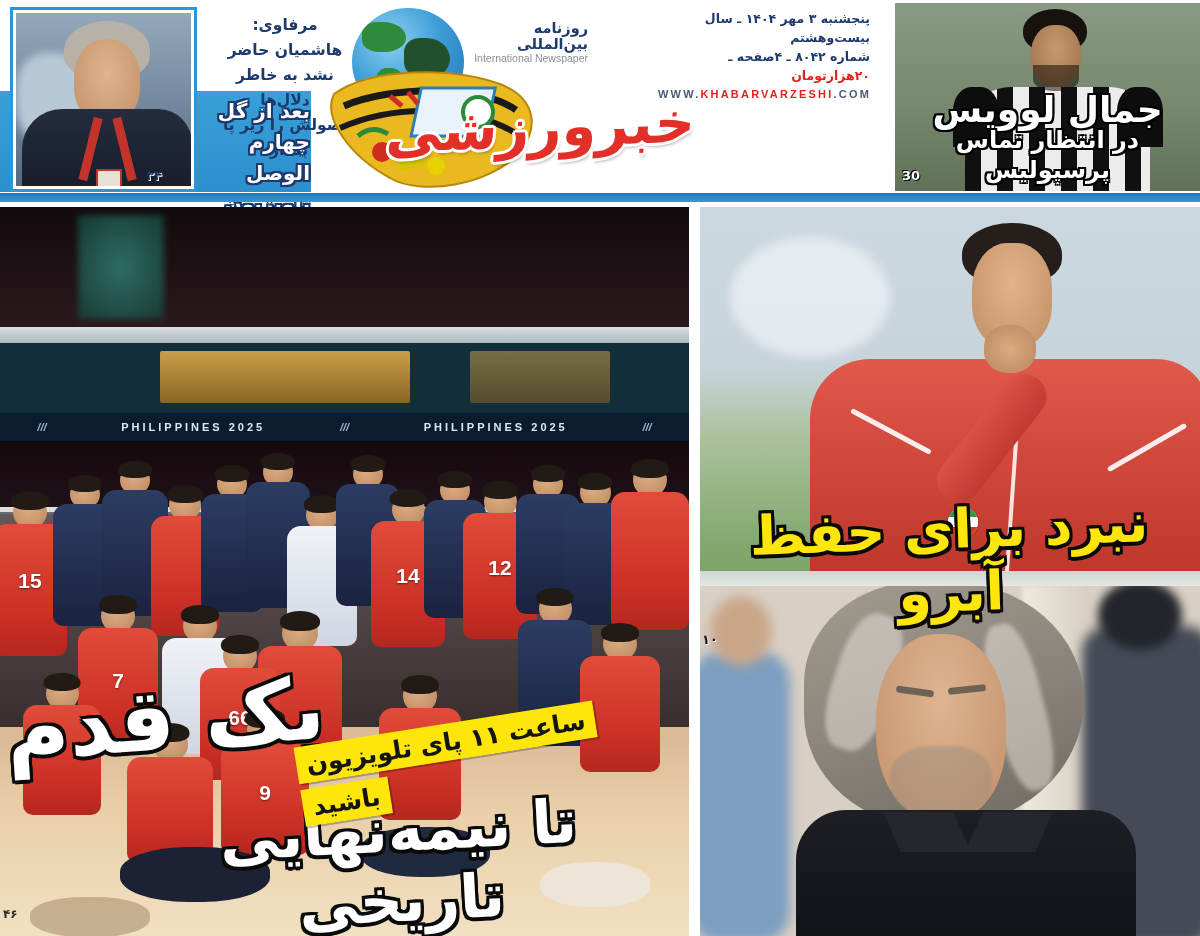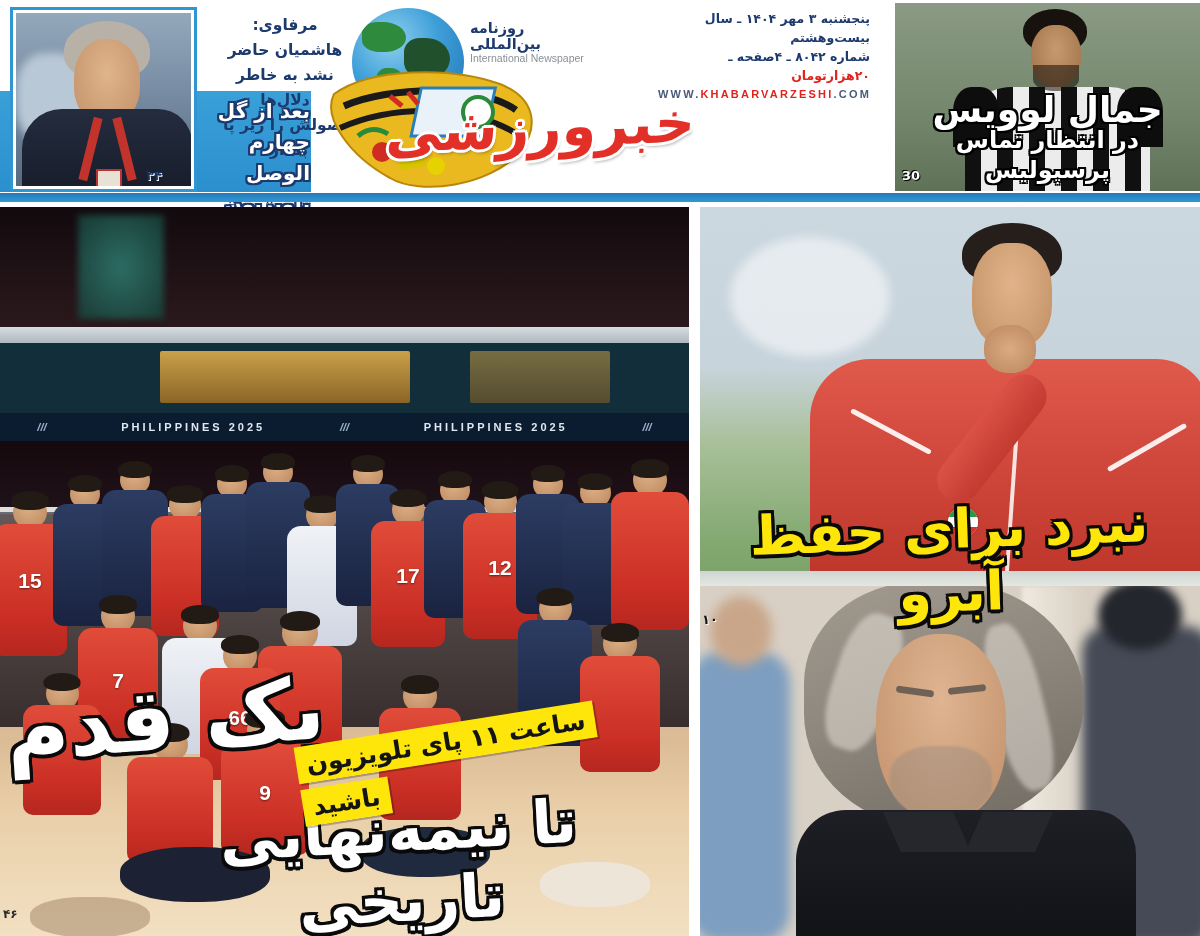--- a/index.html
+++ b/index.html
@@ -29,21 +29,21 @@
   .tl-headline { left:192px; top:96px; width:118px; text-align:right; color:#fff; font-weight:bold; font-size:20px; line-height:31px; }
   .pref { font-size:13px; font-weight:bold; color:#1d3a6e; }
   .pref-34 { left:146px; top:168px; color:#16305e; text-shadow:1px 1px 0 #fff; }
 
   
   .globe { left:352px; top:8px; width:112px; height:108px; border-radius:50%;
     background:radial-gradient(circle at 35% 30%,#8fd0f0 0%,#3e9fd8 45%,#1f6fb4 100%); overflow:hidden; box-shadow:0 0 0 2px rgba(255,255,255,.6); }
   .land { position:absolute; background:#2e8a3c; border-radius:40% 60% 55% 45%; }
   .land.dark { background:#20512c; }
   .heart-gold { left:330px; top:66px; width:212px; height:130px; }
-  .mast-center { left:470px; top:20px; width:118px; text-align:left; }
+  .mast-center { left:470px; top:20px; width:118px; text-align:right; }
   .mast-fa { color:#1d3a6e; font-weight:bold; font-size:14.5px; }
   .mast-en { font-size:20px; font-weight:800; letter-spacing:.5px; margin-top:1px; }
   .mast-en .sp { color:#e03229; } .mast-en .nw { color:#1b3f8f; }
   .mast-sub { font-size:10.5px; color:#8a8f98; margin-top:0; }
   .callig { left:480px; top:66px; width:215px; height:126px; text-align:center;
     font-size:56px; font-weight:bold; color:#e23028; line-height:120px;
     transform:rotate(-2deg) skewX(-6deg);
     text-shadow:-2px -2px 0 #fff,2px -2px 0 #fff,-2px 2px 0 #fff,2px 2px 0 #fff,0 3px 0 #fff,3px 0 0 #fff,-3px 0 0 #fff,0 -3px 0 #fff,2px 4px 3px rgba(0,0,0,.25); }
 
   .dateline { left:658px; top:9px; width:212px; text-align:right; color:#1d3a6e; font-weight:bold; font-size:12.5px; line-height:19px; }
@@ -108,21 +108,21 @@
   .coach-fist { left:284px; top:118px; width:52px; height:48px; background:radial-gradient(#dcab80,#b9855d); border-radius:45%; }
   .coach-arm { left:188px; top:150px; width:150px; height:44px; background:linear-gradient(180deg,#db5146,#c23a30); border-radius:22px; transform:rotate(-52deg); transform-origin:right center; }
   .coach-body { left:110px; top:152px; width:400px; height:240px; background:linear-gradient(180deg,#e05a4c 0%,#d1483c 40%,#bb3228 100%); border-radius:60px 54px 0 0; }
   .coach-zip { position:absolute; left:200px; top:40px; width:4px; height:200px; background:rgba(255,255,255,.85); transform:rotate(4deg); }
   .coach-pipe { position:absolute; width:90px; height:5px; background:rgba(255,255,255,.9); border-radius:3px; }
   .coach-badge { left:248px; top:300px; width:30px; height:30px; background:#fff; border-radius:50%; overflow:hidden; box-shadow:0 0 2px rgba(0,0,0,.4); }
   .coach-badge i { display:block; height:10px; }
   .coach-bottom { left:700px; top:571px; width:500px; height:15px; background:linear-gradient(180deg,#cfd6d2,#e4e7e2); }
 
   .rc-head { left:700px; top:498px; width:500px; text-align:center; color:#ffe60a; font-weight:bold; font-size:54px; transform:rotate(-2deg); z-index:5; }
-  .pref-10 { left:702px; top:612px; color:#14141c; text-shadow:1px 1px 0 #fff; z-index:6; }
+  .pref-10 { left:702px; top:632px; color:#14141c; text-shadow:1px 1px 0 #fff; z-index:6; }
 
   .sapinto { left:700px; top:586px; width:500px; height:350px; overflow:hidden; background:#d9d0c5; }
   .sp-blob-blue { left:-10px; top:66px; width:100px; height:290px; background:#7d9ec0; filter:blur(6px); border-radius:30px; }
   .sp-blob-skin { left:10px; top:10px; width:62px; height:70px; background:#c9a689; filter:blur(6px); border-radius:50%; }
   .sp-blob-suit { left:382px; top:40px; width:130px; height:320px; background:#454a56; filter:blur(6px); border-radius:26px; }
   .sp-blob-head { left:398px; top:-6px; width:84px; height:70px; background:#23262c; filter:blur(5px); border-radius:50%; }
   .sp-pillar { left:322px; top:0; width:64px; height:350px; background:linear-gradient(90deg,#efe9df,#d8d0c3); filter:blur(2px); }
   .sp-hair { left:104px; top:-4px; width:280px; height:246px; background:linear-gradient(160deg,#a39b90 0%,#8e877d 45%,#6f6961 100%); border-radius:46% 54% 58% 52%; }
   .sp-hair .streak { position:absolute; background:rgba(235,230,222,.5); border-radius:40%; filter:blur(2px); }
   .sp-face { left:176px; top:48px; width:130px; height:186px; background:radial-gradient(ellipse at 50% 35%,#dfb491,#c2916b); border-radius:46% 46% 42% 46%; }
@@ -272,21 +272,21 @@
         </div>
         <div class="fig" style="left: 336px; top: 252px; width: 64px; position: absolute;">
           <div class="hairc" style="top: -4px; width: 34px; height: 16.5px;"></div>
           <div class="head" style="width: 30px; height: 30px;"></div>
           <div class="torso t-n" style="width: 64px; height: 122px;"></div>
         </div>
         <div class="fig" style="left: 371px; top: 286px; width: 74px; position: absolute;">
           <div class="hairc" style="top: -4px; width: 37px; height: 18.15px;"></div>
           <div class="head" style="width: 33px; height: 33px;"></div>
           <div class="torso t-r" style="width: 74px; height: 126px;">
-            <span class="jnum">17</span>
+            <span class="jnum">14</span>
           </div>
         </div>
         <div class="fig" style="left: 424px; top: 268px; width: 62px; position: absolute;">
           <div class="hairc" style="top: -4px; width: 34px; height: 16.5px;"></div>
           <div class="head" style="width: 30px; height: 30px;"></div>
           <div class="torso t-n" style="width: 62px; height: 118px;"></div>
         </div>
         <div class="fig" style="left: 463px; top: 278px; width: 74px; position: absolute;">
           <div class="hairc" style="top: -4px; width: 37px; height: 18.15px;"></div>
           <div class="head" style="width: 33px; height: 33px;"></div>

